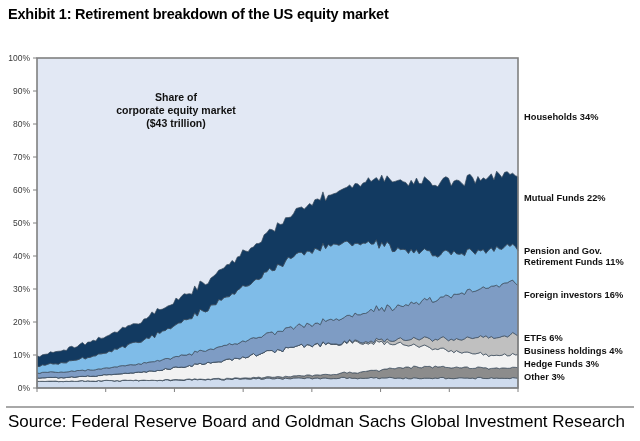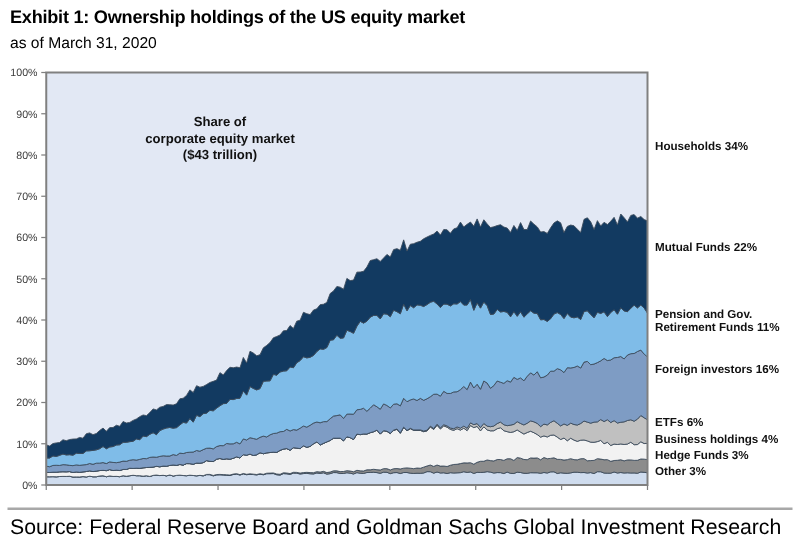--- a/index.html
+++ b/index.html
@@ -38,22 +38,21 @@
 
   .axis-label { font-size:8.5px; fill:#3a3a3a; font-family:"Liberation Sans", sans-serif; }
   .series-label { font-size:9.3px; font-weight:bold; fill:#111111; font-family:"Liberation Sans", sans-serif; }
   .annot { font-size:10.5px; font-weight:bold; fill:#111111; font-family:"Liberation Sans", sans-serif; }
 </style>
 </head>
 <body>
 
 <div id="exhibit">
 
-  <div id="title">Exhibit 1: Ownership holdings of the US equity market</div>
-  <div id="subtitle">as of March 31, 2020</div>
+  <div id="title">Exhibit 1: Retirement breakdown of the US equity market</div>
 
   <div id="plot-wrap">
     <svg id="chart-svg" width="640" height="348" viewBox="0 0 640 348">
       <g id="plot-bg-group">
           <rect x="37" y="10" width="481" height="330" fill="#e2e8f4"></rect>
         </g>
       <g id="areas-group">
           <path d="M37.00 333.35 L39.67 333.38 L42.34 333.31 L45.02 333.44 L47.69 333.20 L50.36 333.12 L53.03 333.15 L55.71 333.00 L58.38 333.58 L61.05 333.50 L63.72 333.57 L66.39 333.27 L69.07 333.52 L71.74 332.95 L74.41 333.40 L77.08 333.38 L79.76 332.77 L82.43 332.59 L85.10 333.38 L87.77 332.72 L90.44 333.16 L93.12 333.08 L95.79 333.34 L98.46 332.53 L101.13 333.00 L103.81 332.55 L106.48 332.22 L109.15 332.53 L111.82 332.54 L114.49 332.94 L117.17 332.55 L119.84 333.16 L122.51 332.31 L125.18 332.03 L127.86 332.45 L130.53 332.24 L133.20 332.64 L135.87 331.98 L138.54 332.78 L141.22 332.32 L143.89 332.11 L146.56 332.40 L149.23 332.55 L151.91 332.16 L154.58 332.39 L157.25 332.62 L159.92 332.35 L162.59 332.68 L165.27 331.73 L167.94 331.77 L170.61 332.70 L173.28 331.96 L175.96 331.85 L178.63 332.02 L181.30 332.16 L183.97 332.37 L186.64 331.57 L189.32 331.25 L191.99 332.07 L194.66 331.11 L197.33 331.77 L200.01 331.39 L202.68 331.63 L205.35 331.94 L208.02 331.31 L210.69 331.80 L213.37 330.97 L216.04 330.94 L218.71 330.86 L221.38 331.79 L224.06 332.10 L226.73 330.88 L229.40 331.06 L232.07 331.52 L234.74 330.50 L237.42 330.56 L240.09 331.21 L242.76 330.85 L245.43 330.70 L248.11 331.00 L250.78 331.17 L253.45 330.38 L256.12 330.75 L258.79 330.24 L261.47 331.30 L264.14 330.92 L266.81 330.04 L269.48 330.10 L272.16 330.80 L274.83 330.78 L277.50 330.18 L280.17 330.55 L282.84 331.19 L285.52 330.09 L288.19 330.60 L290.86 330.77 L293.53 330.01 L296.21 329.95 L298.88 329.80 L301.55 330.08 L304.22 330.65 L306.89 329.74 L309.57 329.84 L312.24 330.90 L314.91 330.16 L317.58 330.03 L320.26 330.83 L322.93 330.02 L325.60 330.01 L328.27 330.54 L330.94 330.76 L333.62 330.57 L336.29 330.64 L338.96 330.39 L341.63 329.31 L344.31 329.36 L346.98 330.53 L349.65 329.61 L352.32 330.39 L354.99 330.20 L357.67 330.81 L360.34 330.14 L363.01 330.40 L365.68 330.26 L368.36 330.12 L371.03 329.36 L373.70 329.94 L376.37 329.53 L379.04 330.77 L381.72 329.86 L384.39 329.97 L387.06 329.83 L389.73 329.32 L392.41 329.69 L395.08 330.43 L397.75 330.05 L400.42 330.10 L403.09 330.82 L405.77 329.69 L408.44 330.65 L411.11 330.78 L413.78 329.76 L416.46 330.00 L419.13 330.62 L421.80 330.65 L424.47 330.16 L427.14 330.20 L429.82 330.21 L432.49 330.63 L435.16 329.99 L437.83 330.43 L440.51 329.50 L443.18 329.43 L445.85 330.80 L448.52 330.20 L451.19 330.53 L453.87 330.67 L456.54 330.30 L459.21 329.76 L461.88 329.79 L464.56 330.11 L467.23 330.01 L469.90 330.42 L472.57 330.07 L475.24 330.85 L477.92 329.35 L480.59 329.41 L483.26 330.43 L485.93 330.54 L488.61 330.54 L491.28 329.61 L493.95 330.40 L496.62 330.02 L499.29 330.40 L501.97 330.22 L504.64 330.41 L507.31 330.35 L509.98 330.62 L512.66 329.60 L515.33 329.87 L518.00 330.20 L518.00 340.00 L515.33 340.00 L512.66 340.00 L509.98 340.00 L507.31 340.00 L504.64 340.00 L501.97 340.00 L499.29 340.00 L496.62 340.00 L493.95 340.00 L491.28 340.00 L488.61 340.00 L485.93 340.00 L483.26 340.00 L480.59 340.00 L477.92 340.00 L475.24 340.00 L472.57 340.00 L469.90 340.00 L467.23 340.00 L464.56 340.00 L461.88 340.00 L459.21 340.00 L456.54 340.00 L453.87 340.00 L451.19 340.00 L448.52 340.00 L445.85 340.00 L443.18 340.00 L440.51 340.00 L437.83 340.00 L435.16 340.00 L432.49 340.00 L429.82 340.00 L427.14 340.00 L424.47 340.00 L421.80 340.00 L419.13 340.00 L416.46 340.00 L413.78 340.00 L411.11 340.00 L408.44 340.00 L405.77 340.00 L403.09 340.00 L400.42 340.00 L397.75 340.00 L395.08 340.00 L392.41 340.00 L389.73 340.00 L387.06 340.00 L384.39 340.00 L381.72 340.00 L379.04 340.00 L376.37 340.00 L373.70 340.00 L371.03 340.00 L368.36 340.00 L365.68 340.00 L363.01 340.00 L360.34 340.00 L357.67 340.00 L354.99 340.00 L352.32 340.00 L349.65 340.00 L346.98 340.00 L344.31 340.00 L341.63 340.00 L338.96 340.00 L336.29 340.00 L333.62 340.00 L330.94 340.00 L328.27 340.00 L325.60 340.00 L322.93 340.00 L320.26 340.00 L317.58 340.00 L314.91 340.00 L312.24 340.00 L309.57 340.00 L306.89 340.00 L304.22 340.00 L301.55 340.00 L298.88 340.00 L296.21 340.00 L293.53 340.00 L290.86 340.00 L288.19 340.00 L285.52 340.00 L282.84 340.00 L280.17 340.00 L277.50 340.00 L274.83 340.00 L272.16 340.00 L269.48 340.00 L266.81 340.00 L264.14 340.00 L261.47 340.00 L258.79 340.00 L256.12 340.00 L253.45 340.00 L250.78 340.00 L248.11 340.00 L245.43 340.00 L242.76 340.00 L240.09 340.00 L237.42 340.00 L234.74 340.00 L232.07 340.00 L229.40 340.00 L226.73 340.00 L224.06 340.00 L221.38 340.00 L218.71 340.00 L216.04 340.00 L213.37 340.00 L210.69 340.00 L208.02 340.00 L205.35 340.00 L202.68 340.00 L200.01 340.00 L197.33 340.00 L194.66 340.00 L191.99 340.00 L189.32 340.00 L186.64 340.00 L183.97 340.00 L181.30 340.00 L178.63 340.00 L175.96 340.00 L173.28 340.00 L170.61 340.00 L167.94 340.00 L165.27 340.00 L162.59 340.00 L159.92 340.00 L157.25 340.00 L154.58 340.00 L151.91 340.00 L149.23 340.00 L146.56 340.00 L143.89 340.00 L141.22 340.00 L138.54 340.00 L135.87 340.00 L133.20 340.00 L130.53 340.00 L127.86 340.00 L125.18 340.00 L122.51 340.00 L119.84 340.00 L117.17 340.00 L114.49 340.00 L111.82 340.00 L109.15 340.00 L106.48 340.00 L103.81 340.00 L101.13 340.00 L98.46 340.00 L95.79 340.00 L93.12 340.00 L90.44 340.00 L87.77 340.00 L85.10 340.00 L82.43 340.00 L79.76 340.00 L77.08 340.00 L74.41 340.00 L71.74 340.00 L69.07 340.00 L66.39 340.00 L63.72 340.00 L61.05 340.00 L58.38 340.00 L55.71 340.00 L53.03 340.00 L50.36 340.00 L47.69 340.00 L45.02 340.00 L42.34 340.00 L39.67 340.00 L37.00 340.00 Z" fill="#cfdcee" stroke="#3b4a5a" stroke-width="0.7"></path>
           <path d="M37.00 333.35 L39.67 333.38 L42.34 333.31 L45.02 333.44 L47.69 333.20 L50.36 333.12 L53.03 333.15 L55.71 333.00 L58.38 333.58 L61.05 333.50 L63.72 333.57 L66.39 333.27 L69.07 333.52 L71.74 332.95 L74.41 333.40 L77.08 333.38 L79.76 332.77 L82.43 332.59 L85.10 333.38 L87.77 332.72 L90.44 333.16 L93.12 333.08 L95.79 333.34 L98.46 332.53 L101.13 333.00 L103.81 332.55 L106.48 332.22 L109.15 332.53 L111.82 332.54 L114.49 332.94 L117.17 332.55 L119.84 333.16 L122.51 332.31 L125.18 332.03 L127.86 332.45 L130.53 332.24 L133.20 332.64 L135.87 331.98 L138.54 332.78 L141.22 332.32 L143.89 332.11 L146.56 332.40 L149.23 332.55 L151.91 332.16 L154.58 332.39 L157.25 332.62 L159.92 332.29 L162.59 332.55 L165.27 331.54 L167.94 331.50 L170.61 332.37 L173.28 331.63 L175.96 331.52 L178.63 331.69 L181.30 331.83 L183.97 332.04 L186.64 331.24 L189.32 330.92 L191.99 331.74 L194.66 330.78 L197.33 331.44 L200.01 331.06 L202.68 331.30 L205.35 331.61 L208.02 330.98 L210.69 331.47 L213.37 330.57 L216.04 330.48 L218.71 330.34 L221.38 331.20 L224.06 331.44 L226.73 330.22 L229.40 330.40 L232.07 330.86 L234.74 329.84 L237.42 329.90 L240.09 330.48 L242.76 330.06 L245.43 329.85 L248.11 330.08 L250.78 330.18 L253.45 329.33 L256.12 329.63 L258.79 329.05 L261.47 330.04 L264.14 329.60 L266.81 328.66 L269.48 328.65 L272.16 329.29 L274.83 329.19 L277.50 328.53 L280.17 328.83 L282.84 329.41 L285.52 328.24 L288.19 328.68 L290.86 328.79 L293.53 327.84 L296.21 327.84 L298.88 327.43 L301.55 327.77 L304.22 327.98 L306.89 326.90 L309.57 326.93 L312.24 327.97 L314.91 326.97 L317.58 326.86 L320.26 327.16 L322.93 326.54 L325.60 326.30 L328.27 326.58 L330.94 326.90 L333.62 326.42 L336.29 326.60 L338.96 325.70 L341.63 324.79 L344.31 324.03 L346.98 325.13 L349.65 324.02 L352.32 324.88 L354.99 324.81 L357.67 325.20 L360.34 324.17 L363.01 323.57 L365.68 323.41 L368.36 322.85 L371.03 322.29 L373.70 322.36 L376.37 322.17 L379.04 323.36 L381.72 321.84 L384.39 321.02 L387.06 321.01 L389.73 319.96 L392.41 320.49 L395.08 320.75 L397.75 319.63 L400.42 319.60 L403.09 320.30 L405.77 319.00 L408.44 319.00 L411.11 320.35 L413.78 318.06 L416.46 318.51 L419.13 319.58 L421.80 319.76 L424.47 318.34 L427.14 318.49 L429.82 318.33 L432.49 319.82 L435.16 318.01 L437.83 318.97 L440.51 318.70 L443.18 318.24 L445.85 319.46 L448.52 319.52 L451.19 320.03 L453.87 319.70 L456.54 318.92 L459.21 319.71 L461.88 319.86 L464.56 318.98 L467.23 318.90 L469.90 320.59 L472.57 320.45 L475.24 320.30 L477.92 318.91 L480.59 319.26 L483.26 319.79 L485.93 319.71 L488.61 321.05 L491.28 320.41 L493.95 320.23 L496.62 319.81 L499.29 320.68 L501.97 319.94 L504.64 319.93 L507.31 320.30 L509.98 320.23 L512.66 319.19 L515.33 319.32 L518.00 319.72 L518.00 330.20 L515.33 329.87 L512.66 329.60 L509.98 330.62 L507.31 330.35 L504.64 330.41 L501.97 330.22 L499.29 330.40 L496.62 330.02 L493.95 330.40 L491.28 329.61 L488.61 330.54 L485.93 330.54 L483.26 330.43 L480.59 329.41 L477.92 329.35 L475.24 330.85 L472.57 330.07 L469.90 330.42 L467.23 330.01 L464.56 330.11 L461.88 329.79 L459.21 329.76 L456.54 330.30 L453.87 330.67 L451.19 330.53 L448.52 330.20 L445.85 330.80 L443.18 329.43 L440.51 329.50 L437.83 330.43 L435.16 329.99 L432.49 330.63 L429.82 330.21 L427.14 330.20 L424.47 330.16 L421.80 330.65 L419.13 330.62 L416.46 330.00 L413.78 329.76 L411.11 330.78 L408.44 330.65 L405.77 329.69 L403.09 330.82 L400.42 330.10 L397.75 330.05 L395.08 330.43 L392.41 329.69 L389.73 329.32 L387.06 329.83 L384.39 329.97 L381.72 329.86 L379.04 330.77 L376.37 329.53 L373.70 329.94 L371.03 329.36 L368.36 330.12 L365.68 330.26 L363.01 330.40 L360.34 330.14 L357.67 330.81 L354.99 330.20 L352.32 330.39 L349.65 329.61 L346.98 330.53 L344.31 329.36 L341.63 329.31 L338.96 330.39 L336.29 330.64 L333.62 330.57 L330.94 330.76 L328.27 330.54 L325.60 330.01 L322.93 330.02 L320.26 330.83 L317.58 330.03 L314.91 330.16 L312.24 330.90 L309.57 329.84 L306.89 329.74 L304.22 330.65 L301.55 330.08 L298.88 329.80 L296.21 329.95 L293.53 330.01 L290.86 330.77 L288.19 330.60 L285.52 330.09 L282.84 331.19 L280.17 330.55 L277.50 330.18 L274.83 330.78 L272.16 330.80 L269.48 330.10 L266.81 330.04 L264.14 330.92 L261.47 331.30 L258.79 330.24 L256.12 330.75 L253.45 330.38 L250.78 331.17 L248.11 331.00 L245.43 330.70 L242.76 330.85 L240.09 331.21 L237.42 330.56 L234.74 330.50 L232.07 331.52 L229.40 331.06 L226.73 330.88 L224.06 332.10 L221.38 331.79 L218.71 330.86 L216.04 330.94 L213.37 330.97 L210.69 331.80 L208.02 331.31 L205.35 331.94 L202.68 331.63 L200.01 331.39 L197.33 331.77 L194.66 331.11 L191.99 332.07 L189.32 331.25 L186.64 331.57 L183.97 332.37 L181.30 332.16 L178.63 332.02 L175.96 331.85 L173.28 331.96 L170.61 332.70 L167.94 331.77 L165.27 331.73 L162.59 332.68 L159.92 332.35 L157.25 332.62 L154.58 332.39 L151.91 332.16 L149.23 332.55 L146.56 332.40 L143.89 332.11 L141.22 332.32 L138.54 332.78 L135.87 331.98 L133.20 332.64 L130.53 332.24 L127.86 332.45 L125.18 332.03 L122.51 332.31 L119.84 333.16 L117.17 332.55 L114.49 332.94 L111.82 332.54 L109.15 332.53 L106.48 332.22 L103.81 332.55 L101.13 333.00 L98.46 332.53 L95.79 333.34 L93.12 333.08 L90.44 333.16 L87.77 332.72 L85.10 333.38 L82.43 332.59 L79.76 332.77 L77.08 333.38 L74.41 333.40 L71.74 332.95 L69.07 333.52 L66.39 333.27 L63.72 333.57 L61.05 333.50 L58.38 333.58 L55.71 333.00 L53.03 333.15 L50.36 333.12 L47.69 333.20 L45.02 333.44 L42.34 333.31 L39.67 333.38 L37.00 333.35 Z" fill="#8c8c8c" stroke="#3b4a5a" stroke-width="0.7"></path>
           <path d="M37.00 329.89 L39.67 330.00 L42.34 329.74 L45.02 329.73 L47.69 329.45 L50.36 329.36 L53.03 329.43 L55.71 329.26 L58.38 329.97 L61.05 329.54 L63.72 329.84 L66.39 329.49 L69.07 329.23 L71.74 328.65 L74.41 329.28 L77.08 328.83 L79.76 328.44 L82.43 328.28 L85.10 328.52 L87.77 327.65 L90.44 328.43 L93.12 328.12 L95.79 328.39 L98.46 327.55 L101.13 327.53 L103.81 326.58 L106.48 326.74 L109.15 326.55 L111.82 326.67 L114.49 326.24 L117.17 326.01 L119.84 325.87 L122.51 325.66 L125.18 325.05 L127.86 325.44 L130.53 324.85 L133.20 324.96 L135.87 324.36 L138.54 323.96 L141.22 324.28 L143.89 323.58 L146.56 324.08 L149.23 322.87 L151.91 322.90 L154.58 323.38 L157.25 322.45 L159.92 322.54 L162.59 322.11 L165.27 320.48 L167.94 321.08 L170.61 321.24 L173.28 319.31 L175.96 318.79 L178.63 319.48 L181.30 319.03 L183.97 319.35 L186.64 318.63 L189.32 317.45 L191.99 318.40 L194.66 315.76 L197.33 316.12 L200.01 315.30 L202.68 316.34 L205.35 315.80 L208.02 314.18 L210.69 315.00 L213.37 314.28 L216.04 314.00 L218.71 313.76 L221.38 313.89 L224.06 312.29 L226.73 311.25 L229.40 310.86 L232.07 312.19 L234.74 310.15 L237.42 310.44 L240.09 310.90 L242.76 308.65 L245.43 309.83 L248.11 309.11 L250.78 307.05 L253.45 305.53 L256.12 307.97 L258.79 306.68 L261.47 305.50 L264.14 304.35 L266.81 302.56 L269.48 302.55 L272.16 302.51 L274.83 304.64 L277.50 301.46 L280.17 302.13 L282.84 303.61 L285.52 299.28 L288.19 299.72 L290.86 299.16 L293.53 299.21 L296.21 298.13 L298.88 297.38 L301.55 296.08 L304.22 299.26 L306.89 296.56 L309.57 297.11 L312.24 298.87 L314.91 296.37 L317.58 295.52 L320.26 298.70 L322.93 294.04 L325.60 296.65 L328.27 294.99 L330.94 296.26 L333.62 296.34 L336.29 296.37 L338.96 297.35 L341.63 296.77 L344.31 293.55 L346.98 295.59 L349.65 292.17 L352.32 295.18 L354.99 292.70 L357.67 293.75 L360.34 295.55 L363.01 296.25 L365.68 294.93 L368.36 296.08 L371.03 294.56 L373.70 296.47 L376.37 292.41 L379.04 294.06 L381.72 293.12 L384.39 296.70 L387.06 293.47 L389.73 295.93 L392.41 296.68 L395.08 296.59 L397.75 294.97 L400.42 294.20 L403.09 296.55 L405.77 297.32 L408.44 297.96 L411.11 297.38 L413.78 295.95 L416.46 297.68 L419.13 299.24 L421.80 297.99 L424.47 296.98 L427.14 298.16 L429.82 299.63 L432.49 301.70 L435.16 300.72 L437.83 301.57 L440.51 300.22 L443.18 299.98 L445.85 301.69 L448.52 303.59 L451.19 302.42 L453.87 304.61 L456.54 302.57 L459.21 304.08 L461.88 305.08 L464.56 304.15 L467.23 303.98 L469.90 304.72 L472.57 305.74 L475.24 305.83 L477.92 305.29 L480.59 304.33 L483.26 306.97 L485.93 305.84 L488.61 308.41 L491.28 307.25 L493.95 307.60 L496.62 307.15 L499.29 307.58 L501.97 307.23 L504.64 305.77 L507.31 307.75 L509.98 307.65 L512.66 305.40 L515.33 306.83 L518.00 306.65 L518.00 319.72 L515.33 319.32 L512.66 319.19 L509.98 320.23 L507.31 320.30 L504.64 319.93 L501.97 319.94 L499.29 320.68 L496.62 319.81 L493.95 320.23 L491.28 320.41 L488.61 321.05 L485.93 319.71 L483.26 319.79 L480.59 319.26 L477.92 318.91 L475.24 320.30 L472.57 320.45 L469.90 320.59 L467.23 318.90 L464.56 318.98 L461.88 319.86 L459.21 319.71 L456.54 318.92 L453.87 319.70 L451.19 320.03 L448.52 319.52 L445.85 319.46 L443.18 318.24 L440.51 318.70 L437.83 318.97 L435.16 318.01 L432.49 319.82 L429.82 318.33 L427.14 318.49 L424.47 318.34 L421.80 319.76 L419.13 319.58 L416.46 318.51 L413.78 318.06 L411.11 320.35 L408.44 319.00 L405.77 319.00 L403.09 320.30 L400.42 319.60 L397.75 319.63 L395.08 320.75 L392.41 320.49 L389.73 319.96 L387.06 321.01 L384.39 321.02 L381.72 321.84 L379.04 323.36 L376.37 322.17 L373.70 322.36 L371.03 322.29 L368.36 322.85 L365.68 323.41 L363.01 323.57 L360.34 324.17 L357.67 325.20 L354.99 324.81 L352.32 324.88 L349.65 324.02 L346.98 325.13 L344.31 324.03 L341.63 324.79 L338.96 325.70 L336.29 326.60 L333.62 326.42 L330.94 326.90 L328.27 326.58 L325.60 326.30 L322.93 326.54 L320.26 327.16 L317.58 326.86 L314.91 326.97 L312.24 327.97 L309.57 326.93 L306.89 326.90 L304.22 327.98 L301.55 327.77 L298.88 327.43 L296.21 327.84 L293.53 327.84 L290.86 328.79 L288.19 328.68 L285.52 328.24 L282.84 329.41 L280.17 328.83 L277.50 328.53 L274.83 329.19 L272.16 329.29 L269.48 328.65 L266.81 328.66 L264.14 329.60 L261.47 330.04 L258.79 329.05 L256.12 329.63 L253.45 329.33 L250.78 330.18 L248.11 330.08 L245.43 329.85 L242.76 330.06 L240.09 330.48 L237.42 329.90 L234.74 329.84 L232.07 330.86 L229.40 330.40 L226.73 330.22 L224.06 331.44 L221.38 331.20 L218.71 330.34 L216.04 330.48 L213.37 330.57 L210.69 331.47 L208.02 330.98 L205.35 331.61 L202.68 331.30 L200.01 331.06 L197.33 331.44 L194.66 330.78 L191.99 331.74 L189.32 330.92 L186.64 331.24 L183.97 332.04 L181.30 331.83 L178.63 331.69 L175.96 331.52 L173.28 331.63 L170.61 332.37 L167.94 331.50 L165.27 331.54 L162.59 332.55 L159.92 332.29 L157.25 332.62 L154.58 332.39 L151.91 332.16 L149.23 332.55 L146.56 332.40 L143.89 332.11 L141.22 332.32 L138.54 332.78 L135.87 331.98 L133.20 332.64 L130.53 332.24 L127.86 332.45 L125.18 332.03 L122.51 332.31 L119.84 333.16 L117.17 332.55 L114.49 332.94 L111.82 332.54 L109.15 332.53 L106.48 332.22 L103.81 332.55 L101.13 333.00 L98.46 332.53 L95.79 333.34 L93.12 333.08 L90.44 333.16 L87.77 332.72 L85.10 333.38 L82.43 332.59 L79.76 332.77 L77.08 333.38 L74.41 333.40 L71.74 332.95 L69.07 333.52 L66.39 333.27 L63.72 333.57 L61.05 333.50 L58.38 333.58 L55.71 333.00 L53.03 333.15 L50.36 333.12 L47.69 333.20 L45.02 333.44 L42.34 333.31 L39.67 333.38 L37.00 333.35 Z" fill="#f2f2f2" stroke="#3b4a5a" stroke-width="0.7"></path>

